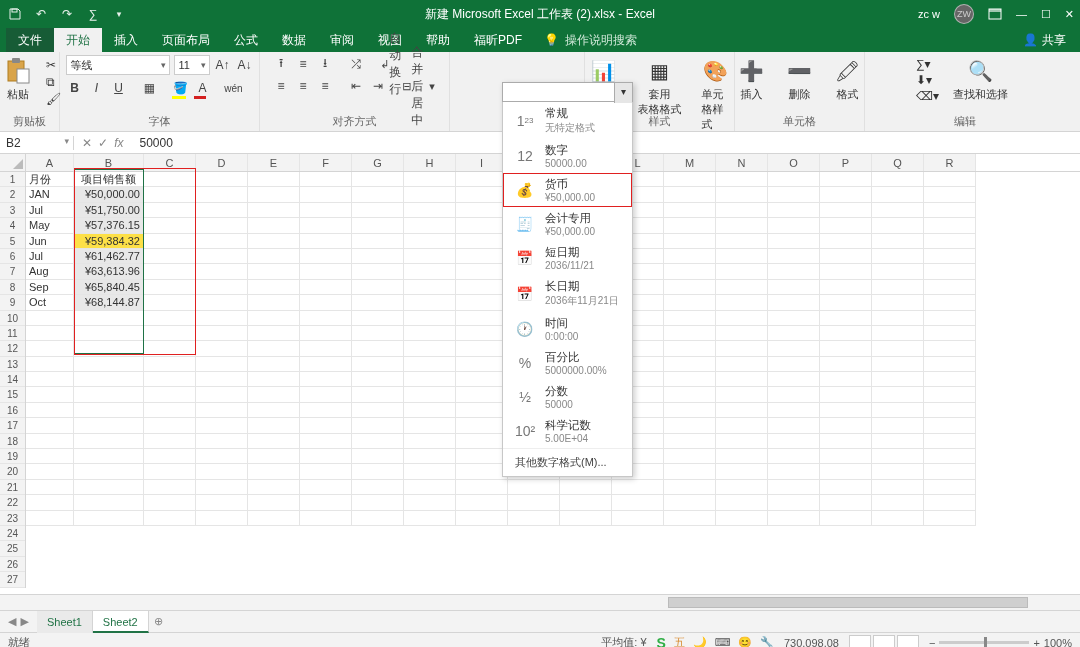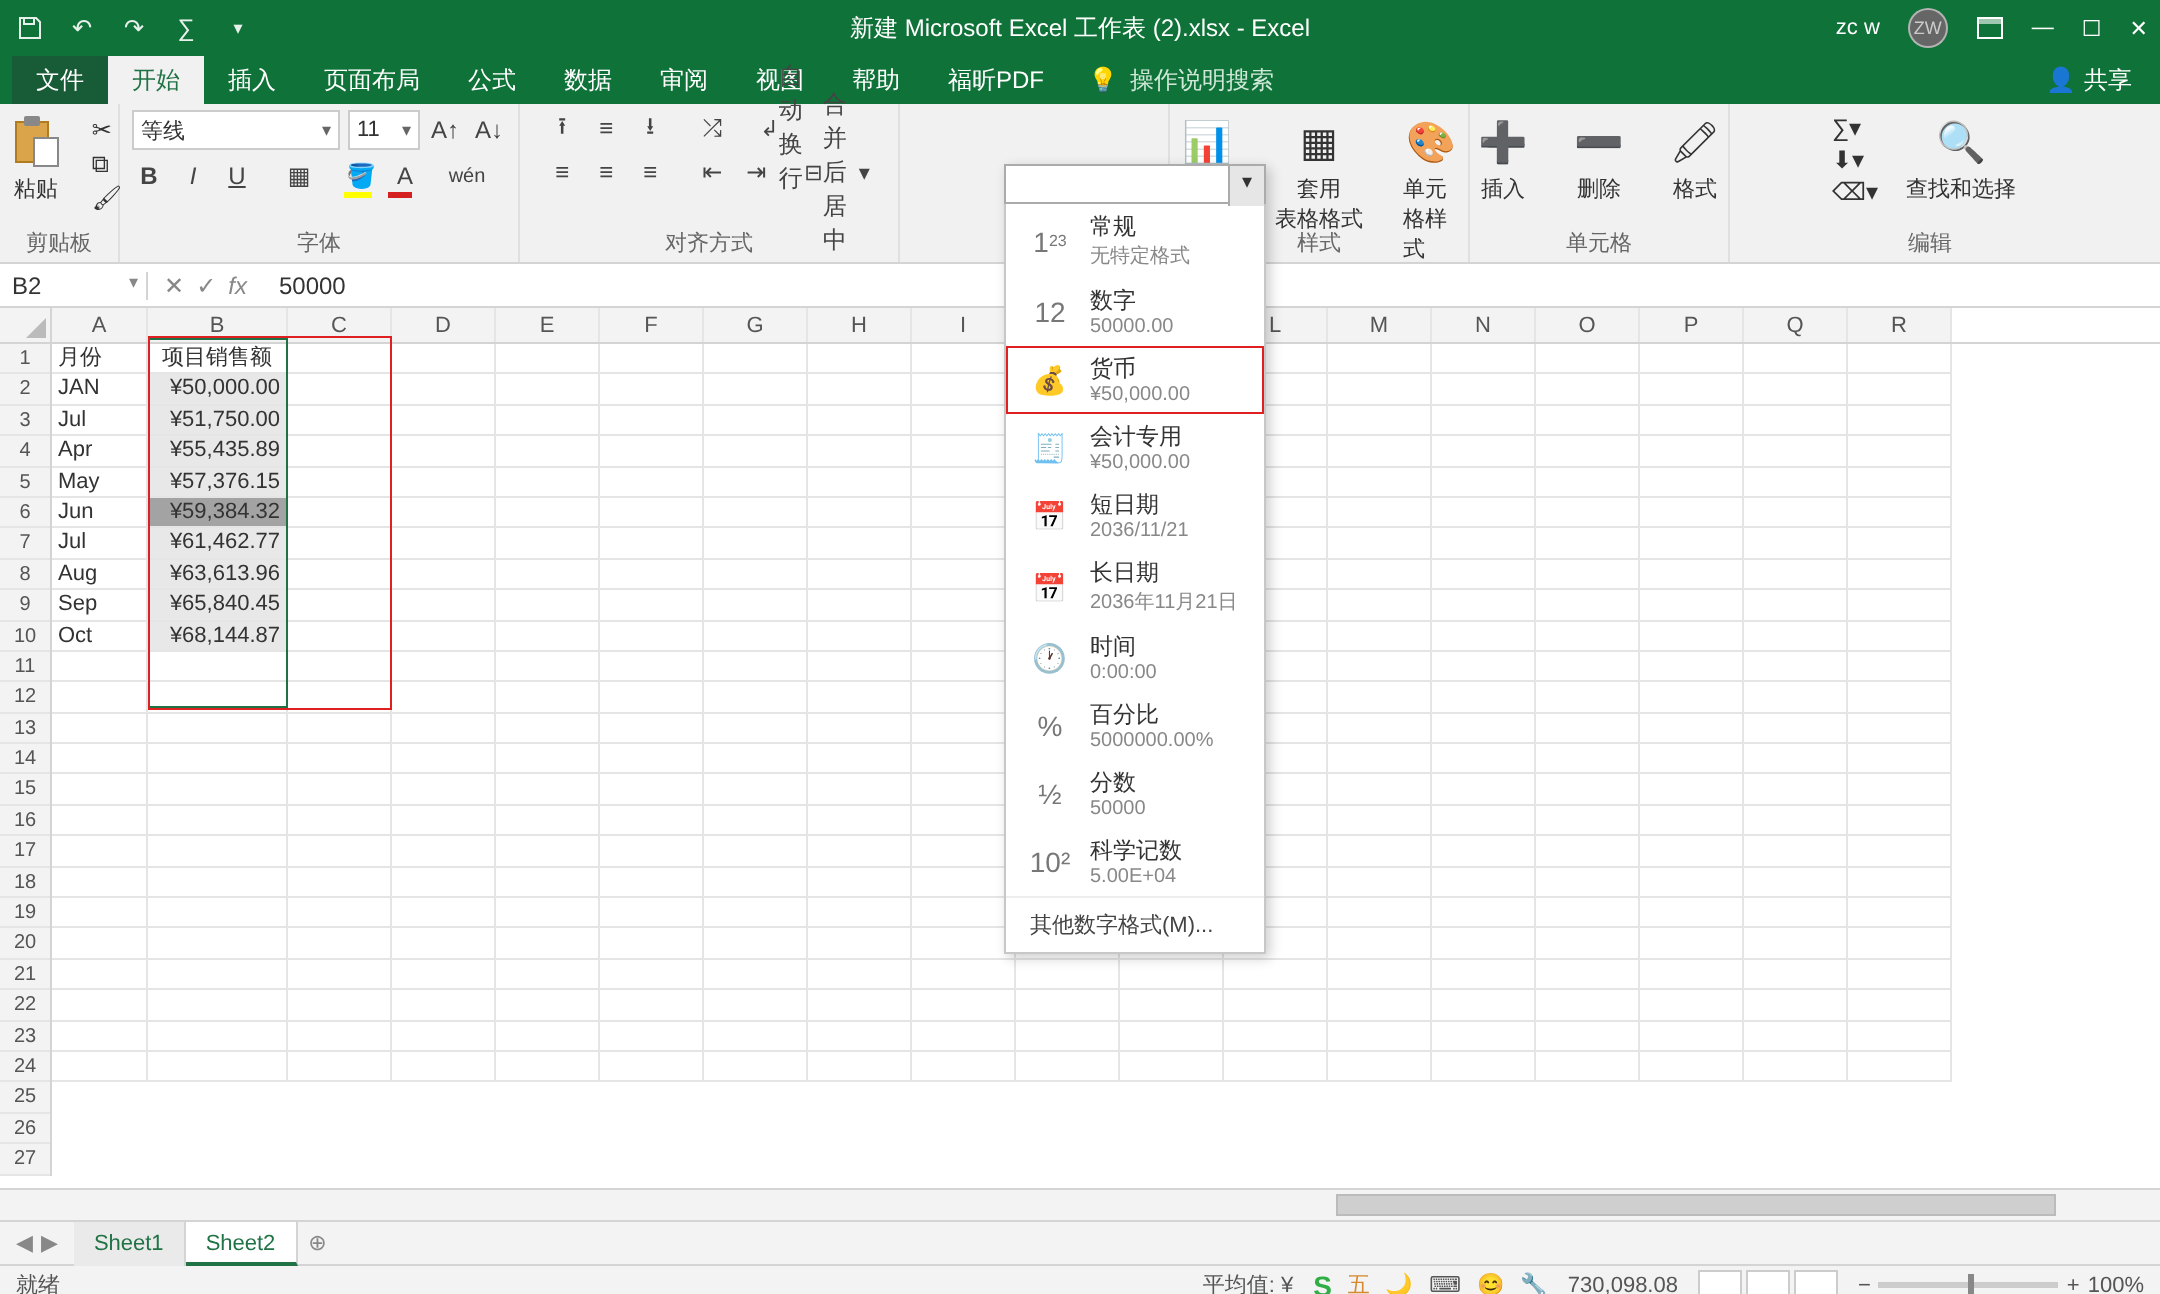--- a/index.html
+++ b/index.html
@@ -376,40 +376,20 @@
           <div class="cell" style="width: 52px;"></div>
           <div class="cell" style="width: 52px;"></div>
           <div class="cell" style="width: 52px;"></div>
           <div class="cell" style="width: 52px;"></div>
           <div class="cell" style="width: 52px;"></div>
           <div class="cell" style="width: 52px;"></div>
           <div class="cell" style="width: 52px;"></div>
           <div class="cell" style="width: 52px;"></div>
         </div>
         <div class="cellrow">
-          <div class="cell" style="width: 48px;">Apr</div>
-          <div class="cell r" style="width: 70px; background: rgb(232, 232, 232);">¥55,435.89</div>
-          <div class="cell" style="width: 52px;"></div>
-          <div class="cell" style="width: 52px;"></div>
-          <div class="cell" style="width: 52px;"></div>
-          <div class="cell" style="width: 52px;"></div>
-          <div class="cell" style="width: 52px;"></div>
-          <div class="cell" style="width: 52px;"></div>
-          <div class="cell" style="width: 52px;"></div>
-          <div class="cell" style="width: 52px;"></div>
-          <div class="cell" style="width: 52px;"></div>
-          <div class="cell" style="width: 52px;"></div>
-          <div class="cell" style="width: 52px;"></div>
-          <div class="cell" style="width: 52px;"></div>
-          <div class="cell" style="width: 52px;"></div>
-          <div class="cell" style="width: 52px;"></div>
-          <div class="cell" style="width: 52px;"></div>
-          <div class="cell" style="width: 52px;"></div>
-        </div>
-        <div class="cellrow">
           <div class="cell" style="width: 48px;">May</div>
           <div class="cell r" style="width: 70px; background: rgb(232, 232, 232);">¥57,376.15</div>
           <div class="cell" style="width: 52px;"></div>
           <div class="cell" style="width: 52px;"></div>
           <div class="cell" style="width: 52px;"></div>
           <div class="cell" style="width: 52px;"></div>
           <div class="cell" style="width: 52px;"></div>
           <div class="cell" style="width: 52px;"></div>
           <div class="cell" style="width: 52px;"></div>
           <div class="cell" style="width: 52px;"></div>
@@ -417,21 +397,21 @@
           <div class="cell" style="width: 52px;"></div>
           <div class="cell" style="width: 52px;"></div>
           <div class="cell" style="width: 52px;"></div>
           <div class="cell" style="width: 52px;"></div>
           <div class="cell" style="width: 52px;"></div>
           <div class="cell" style="width: 52px;"></div>
           <div class="cell" style="width: 52px;"></div>
         </div>
         <div class="cellrow">
           <div class="cell" style="width: 48px;">Jun</div>
-          <div class="cell r" style="width: 70px; background: #a3a3a3;">¥59,384.32</div>
+          <div class="cell r" style="width: 70px; background: #fde047;">¥59,384.32</div>
           <div class="cell" style="width: 52px;"></div>
           <div class="cell" style="width: 52px;"></div>
           <div class="cell" style="width: 52px;"></div>
           <div class="cell" style="width: 52px;"></div>
           <div class="cell" style="width: 52px;"></div>
           <div class="cell" style="width: 52px;"></div>
           <div class="cell" style="width: 52px;"></div>
           <div class="cell" style="width: 52px;"></div>
           <div class="cell" style="width: 52px;"></div>
           <div class="cell" style="width: 52px;"></div>

